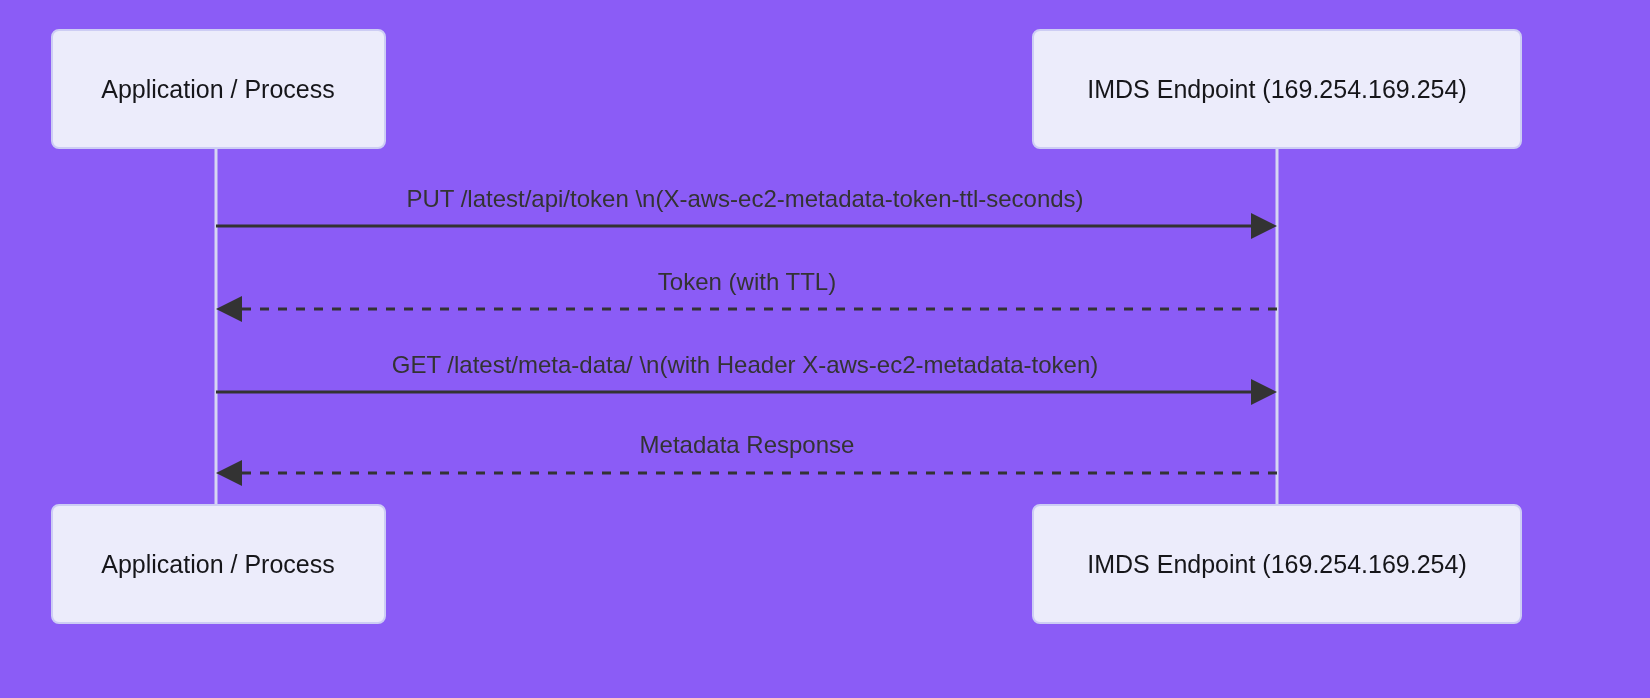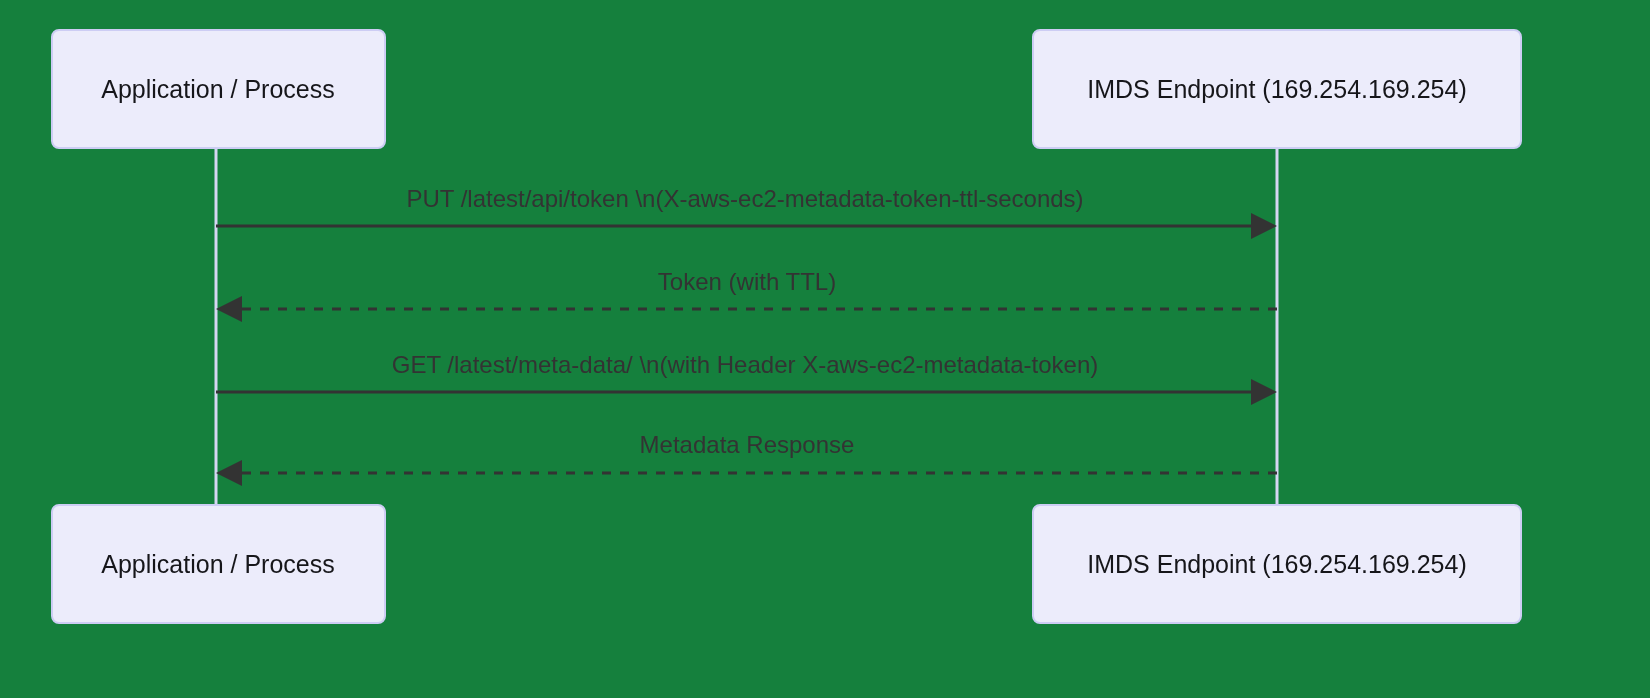--- a/index.html
+++ b/index.html
@@ -9,21 +9,21 @@
     background: #ffffff;
   }
   body {
     font-family: "Liberation Sans", sans-serif;
     -webkit-font-smoothing: antialiased;
   }
   #diagram-root {
     position: relative;
     width: 1650px;
     height: 698px;
-    background: #15803d;
+    background: #8b5cf6;
     overflow: hidden;
   }
   #seq-svg {
     position: absolute;
     left: 0;
     top: 0;
     width: 1650px;
     height: 698px;
     display: block;
   }

